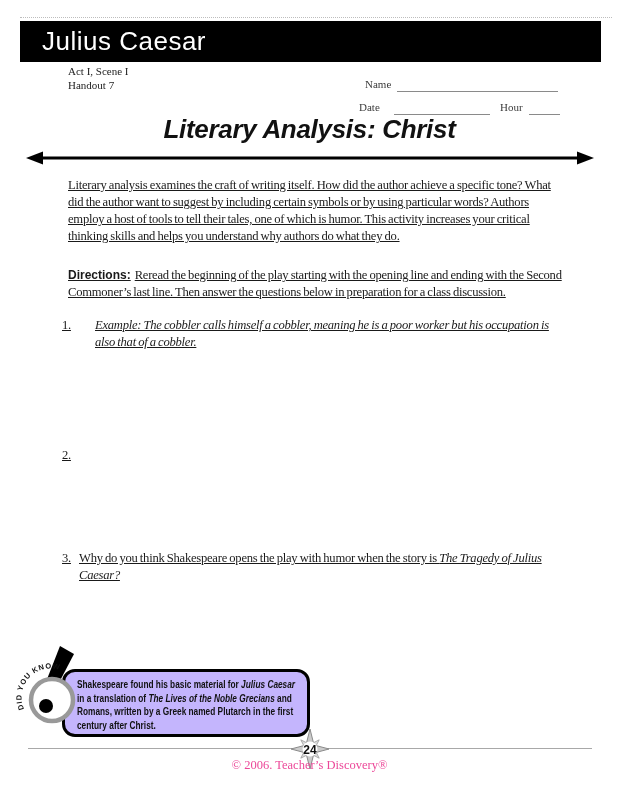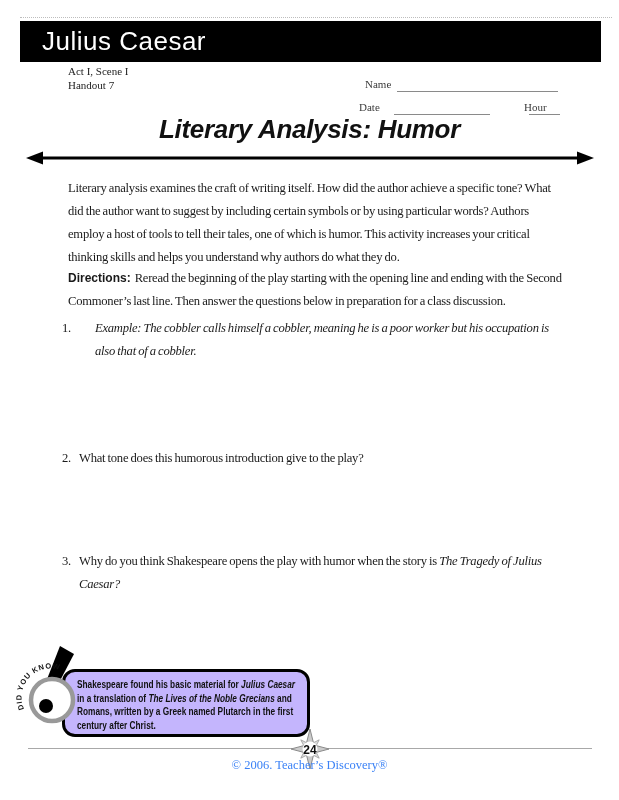--- a/index.html
+++ b/index.html
@@ -27,21 +27,21 @@
   .field-label{font-size:11px;color:#3a3a3a;}
   .blank-line{height:0;border-top:1px solid #8a8a8a;}
 
   .ws-title{
     left:0;top:114px;width:619px;text-align:center;
     font-size:26px;font-weight:bold;font-style:italic;letter-spacing:-.3px;
     font-family:"Liberation Sans",sans-serif;color:#111;
   }
 
   .bodytext{
-    font-size:12.6px;line-height:23px;letter-spacing:-.25px;word-spacing:-.6px;
+    font-size:12.6px;line-height:17px;letter-spacing:-.25px;word-spacing:-.6px;text-decoration:underline;
   }
   .intro{left:68px;top:177px;width:496px;}
   .directions{left:68px;top:267px;width:498px;}
   .dir-label{font-family:"Liberation Sans",sans-serif;font-weight:bold;font-size:12px;letter-spacing:0;margin-right:4px;}
 
   .question{display:flex;left:62px;width:502px;}
   .qnum{flex:none;width:17px;}
   .example{font-style:italic;margin-left:16px;}
   .qtext .it{font-style:italic;}
   .q1{top:317px;} .q2{top:447px;} .q3{top:550px;}
@@ -56,21 +56,21 @@
     font-size:10.5px;line-height:13.5px;color:#111;
     width:282px;transform:scaleX(.79);transform-origin:left top;
   }
   .dyk-badge{left:8px;top:636px;z-index:2;}
 
   .footer-line{left:28px;top:748px;width:564px;height:0;border-top:1.5px solid #a8a8a8;}
   .compass{left:280px;top:723px;}
 
   .copyright{
     left:0;top:758px;width:619px;text-align:center;
-    font-size:12.5px;color:#3b82f6;
+    font-size:12.5px;color:#ec4899;
   }
 </style>
 </head>
 <body>
 
 <div class="page">
 
   <div class="abs top-dotted"></div>
 
   <div class="abs header-bar">
@@ -81,24 +81,24 @@
     <div>Act I, Scene I</div>
     <div>Handout 7</div>
   </div>
 
   <span class="abs field-label sans" style="left:365px;top:78px">Name</span>
   <div class="abs blank-line" style="left:397px;top:91px;width:161px"></div>
 
   <span class="abs field-label sans" style="left:359px;top:101px">Date</span>
   <div class="abs blank-line" style="left:394px;top:114px;width:96px"></div>
 
-  <span class="abs field-label sans" style="left:524px;top:101px">Hour</span>
+  <span class="abs field-label sans" style="left:500px;top:101px">Hour</span>
   <div class="abs blank-line" style="left:529px;top:114px;width:31px"></div>
 
-  <div class="abs ws-title">Literary Analysis: Humor</div>
+  <div class="abs ws-title">Literary Analysis: Christ</div>
 
   <svg class="abs" style="left:24px;top:149px" width="572" height="18" viewBox="0 0 572 18">
     <line x1="12" y1="9" x2="560" y2="9" stroke="#000" stroke-width="3.2"></line>
     <polygon points="2,9 19,2.5 19,15.5" fill="#000"></polygon>
     <polygon points="570,9 553,2.5 553,15.5" fill="#000"></polygon>
   </svg>
 
   <p class="abs bodytext intro" style="margin:0">Literary analysis examines the craft of writing itself. How did the author achieve a specific tone? What did the author want to suggest by including certain symbols or by using particular words? Authors employ a host of tools to tell their tales, one of which is humor. This activity increases your critical thinking skills and helps you understand why authors do what they do.</p>
 
   <p class="abs bodytext directions" style="margin:0">
@@ -107,21 +107,20 @@
 
   <div class="abs bodytext question q1">
     <span class="qnum">1.</span>
     <div class="qtext">
       <div class="example">Example: The cobbler calls himself a cobbler, meaning he is a poor worker but his occupation is also that of a cobbler.</div>
     </div>
   </div>
 
   <div class="abs bodytext question q2">
     <span class="qnum">2.</span>
-    <div class="qtext">What tone does this humorous introduction give to the play?</div>
   </div>
 
   <div class="abs bodytext question q3">
     <span class="qnum">3.</span>
     <div class="qtext">
       <span>Why do you think Shakespeare opens the play with humor when the story is </span><span class="it">The Tragedy of Julius Caesar?</span>
     </div>
   </div>
 
   <div class="abs dyk-box">

